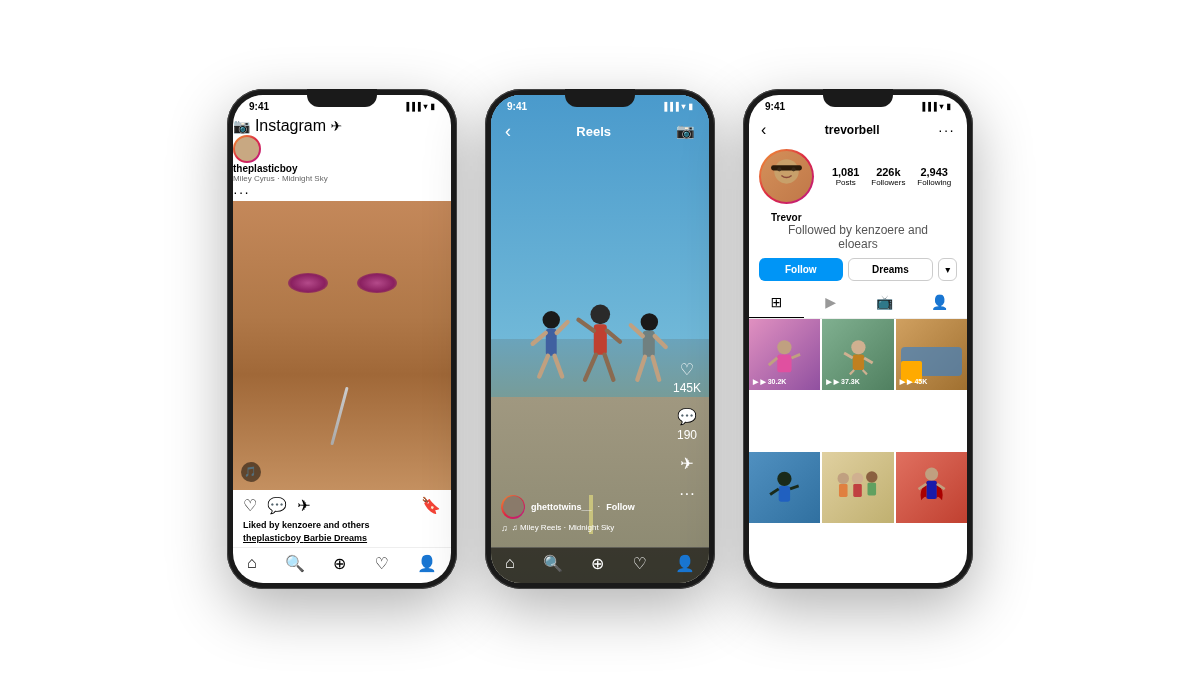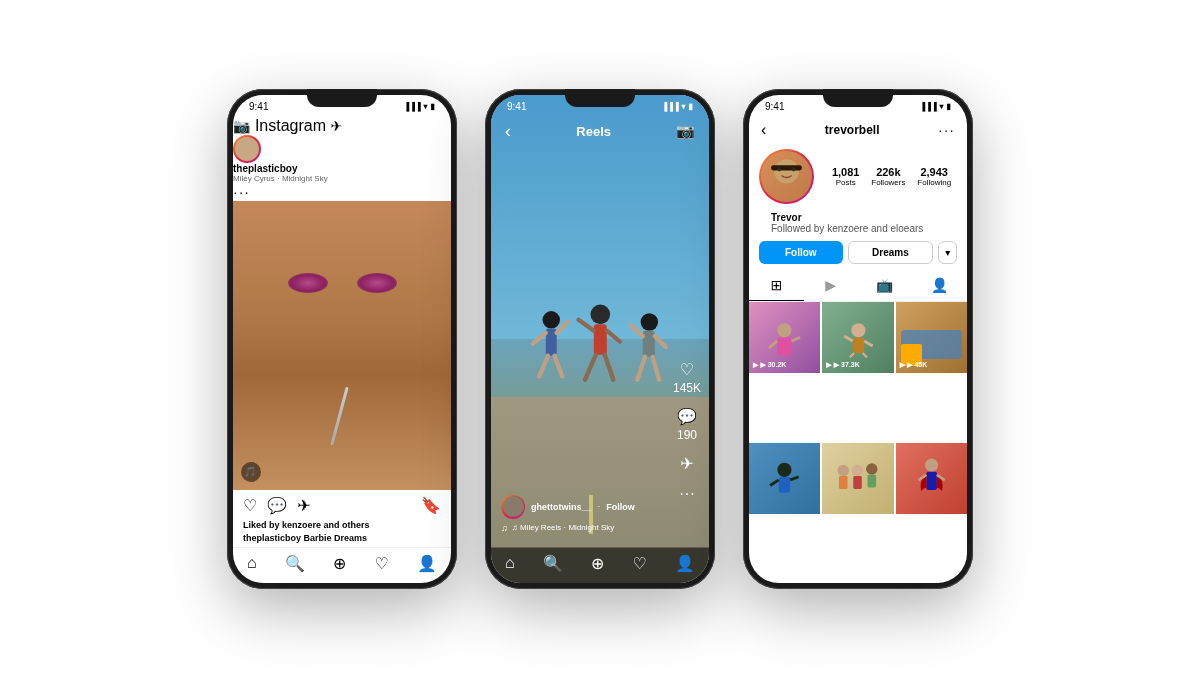--- a/index.html
+++ b/index.html
@@ -58,21 +58,21 @@
       justify-content: space-between;
       align-items: center;
       padding: 4px 16px 2px;
       font-size: 9px;
       font-weight: 600;
       color: #000;
       height: 22px;
       flex-shrink: 0;
     }
     .status-bar.dark { color: #fff; }
-    .status-time { font-size: 10px; font-weight: 400; }
+    .status-time { font-size: 10px; font-weight: 700; }
     .status-icons { display: flex; gap: 3px; align-items: center; font-size: 8px; }
     .avatar-small {
       width: 28px;
       height: 28px;
       border-radius: 50%;
       background: linear-gradient(135deg, #f09433, #e6683c, #dc2743, #cc2366, #bc1888);
       padding: 2px;
       margin-right: 7px;
       flex-shrink: 0;
     }
@@ -147,20 +147,21 @@
       font-size: 9px;
       font-weight: 700;
       color: #000;
       flex-shrink: 0;
     }
     .post-caption {
       padding: 1px 10px 4px;
       font-size: 9px;
       color: #000;
       flex-shrink: 0;
+      text-decoration: underline;
     }
     .post-caption span { font-weight: 700; }
 
     .bottom-nav {
       display: flex;
       justify-content: space-around;
       align-items: center;
       padding: 6px 0 10px;
       border-top: 1px solid #eee;
       flex-shrink: 0;
@@ -312,21 +313,21 @@
     }
     .stat-item { text-align: center; }
     .stat-number { font-size: 11px; font-weight: 700; color: #000; }
     .stat-label { font-size: 8px; color: #000; }
 
     .profile-name-section {
       padding: 2px 22px 3px;
       flex-shrink: 0;
     }
     .profile-name { font-size: 10px; font-weight: 700; color: #000; }
-    .profile-followed-by { font-size: 10px; color: #555; }
+    .profile-followed-by { font-size: 12px; color: #555; text-align: center; }
 
     .profile-buttons {
       display: flex;
       gap: 5px;
       padding: 4px 10px 6px;
       flex-shrink: 0;
     }
     .follow-btn {
       flex: 2;
       background: #0095f6;

